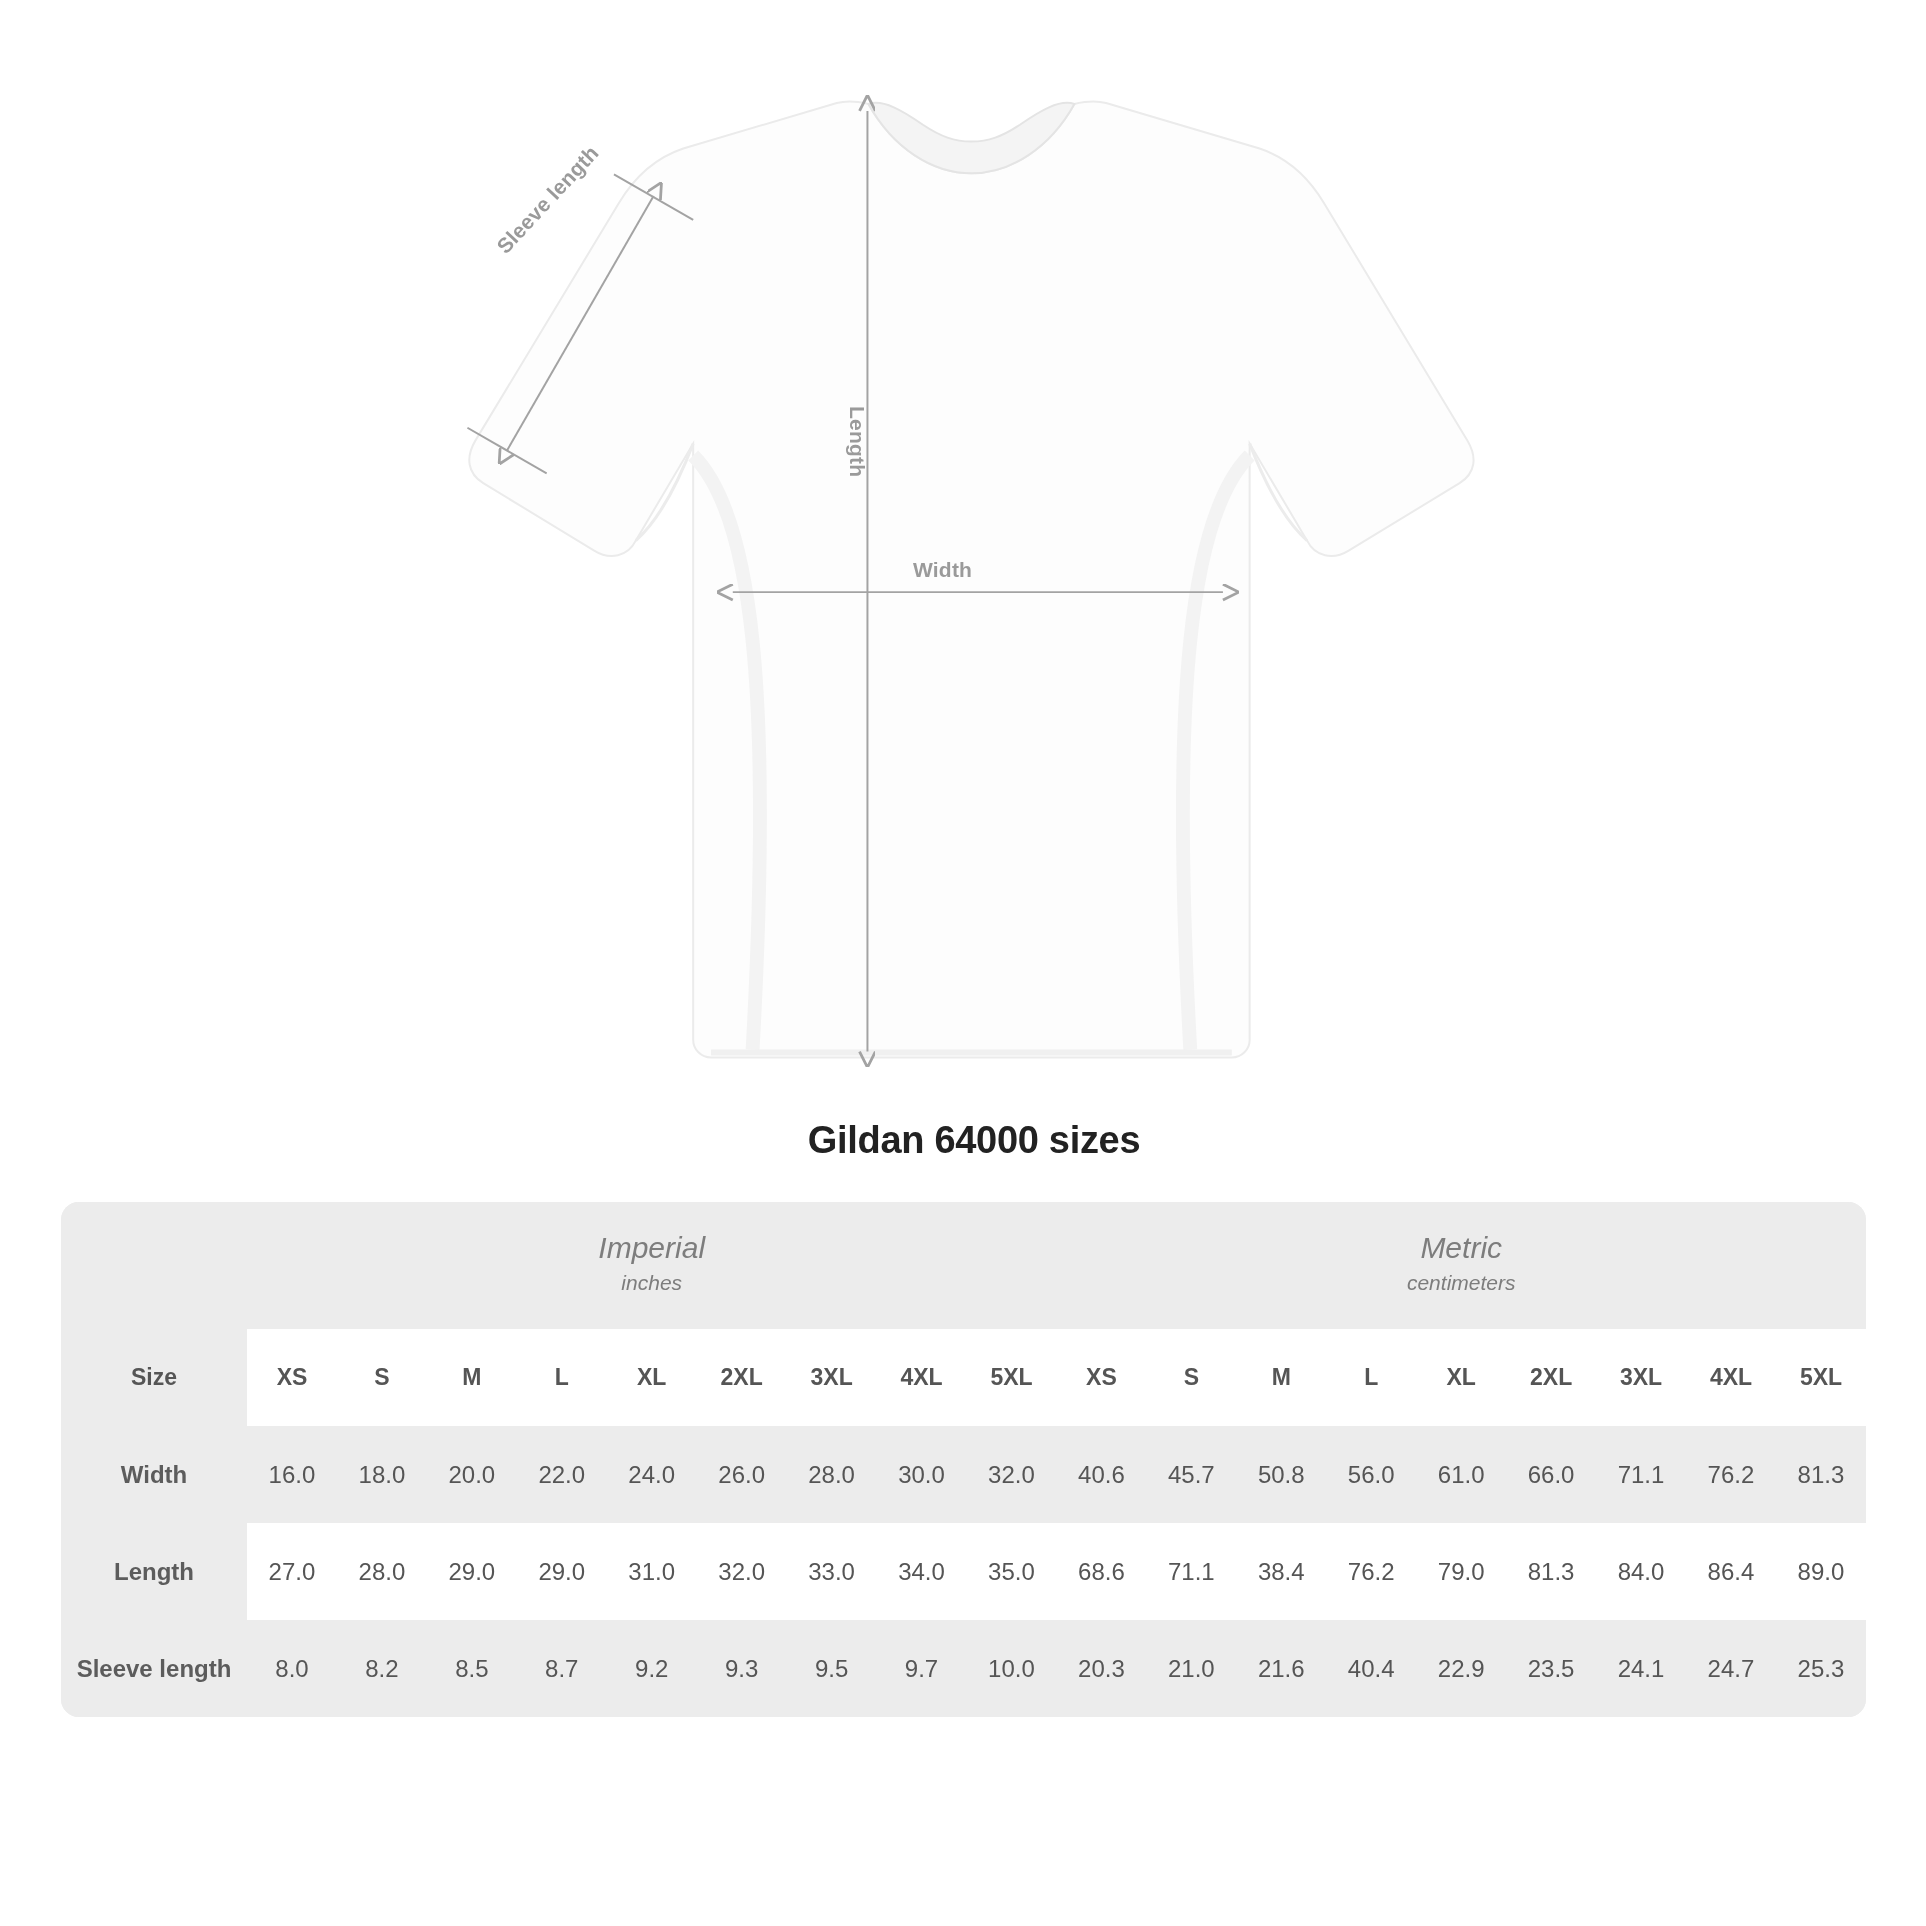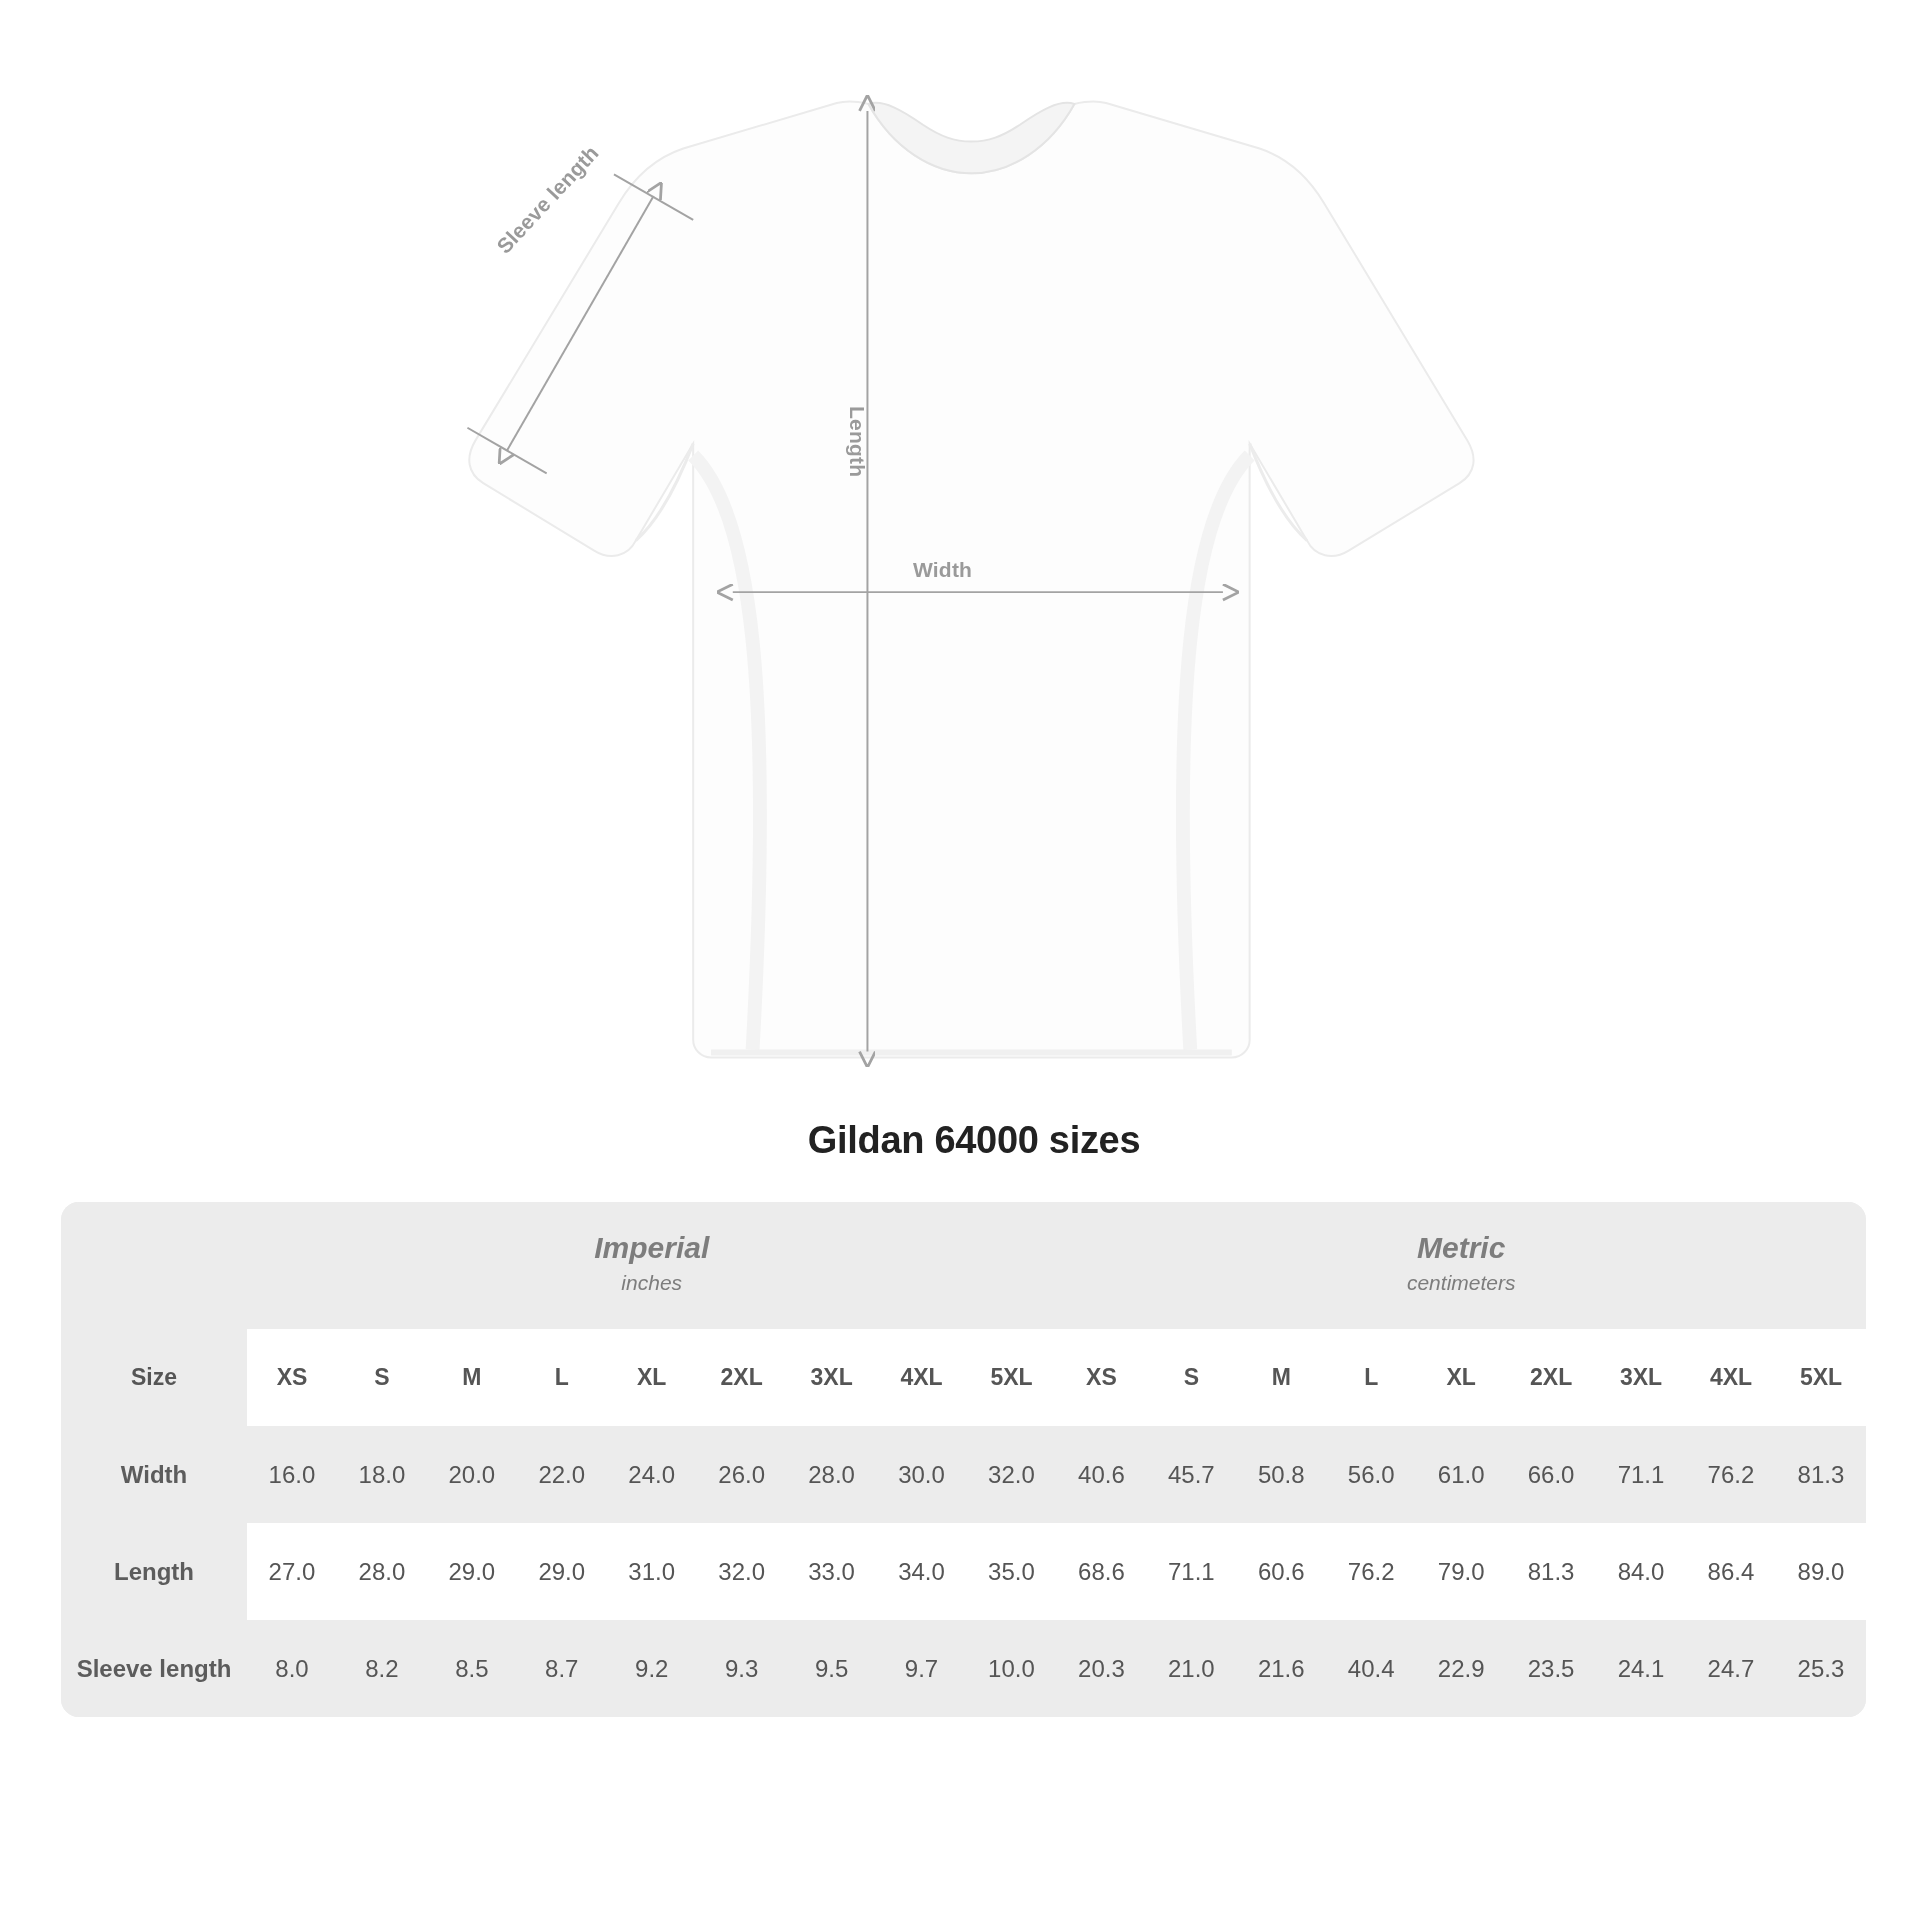--- a/index.html
+++ b/index.html
@@ -98,21 +98,21 @@
   }
   
   .unit-row td {
     height: 127px;
     background: #ececec;
     padding: 0;
   }
   .unit-name {
     font-size: 30px;
     font-style: italic;
-    font-weight: bold;
+    font-weight: normal;
     color: #7d7d7d;
     line-height: 1.15;
   }
   .unit-sub {
     font-size: 21px;
     font-style: italic;
     color: #7d7d7d;
     line-height: 1.6;
   }
   
@@ -298,21 +298,21 @@
           <td class="valcell">28.0</td>
           <td class="valcell">29.0</td>
           <td class="valcell">29.0</td>
           <td class="valcell">31.0</td>
           <td class="valcell">32.0</td>
           <td class="valcell">33.0</td>
           <td class="valcell">34.0</td>
           <td class="valcell">35.0</td>
           <td class="valcell">68.6</td>
           <td class="valcell">71.1</td>
-          <td class="valcell">60.6</td>
+          <td class="valcell">38.4</td>
           <td class="valcell">76.2</td>
           <td class="valcell">79.0</td>
           <td class="valcell">81.3</td>
           <td class="valcell">84.0</td>
           <td class="valcell">86.4</td>
           <td class="valcell">89.0</td>
         </tr>
 
         <tr class="data-row row-even">
           <td class="rowlabel">Sleeve length</td>

